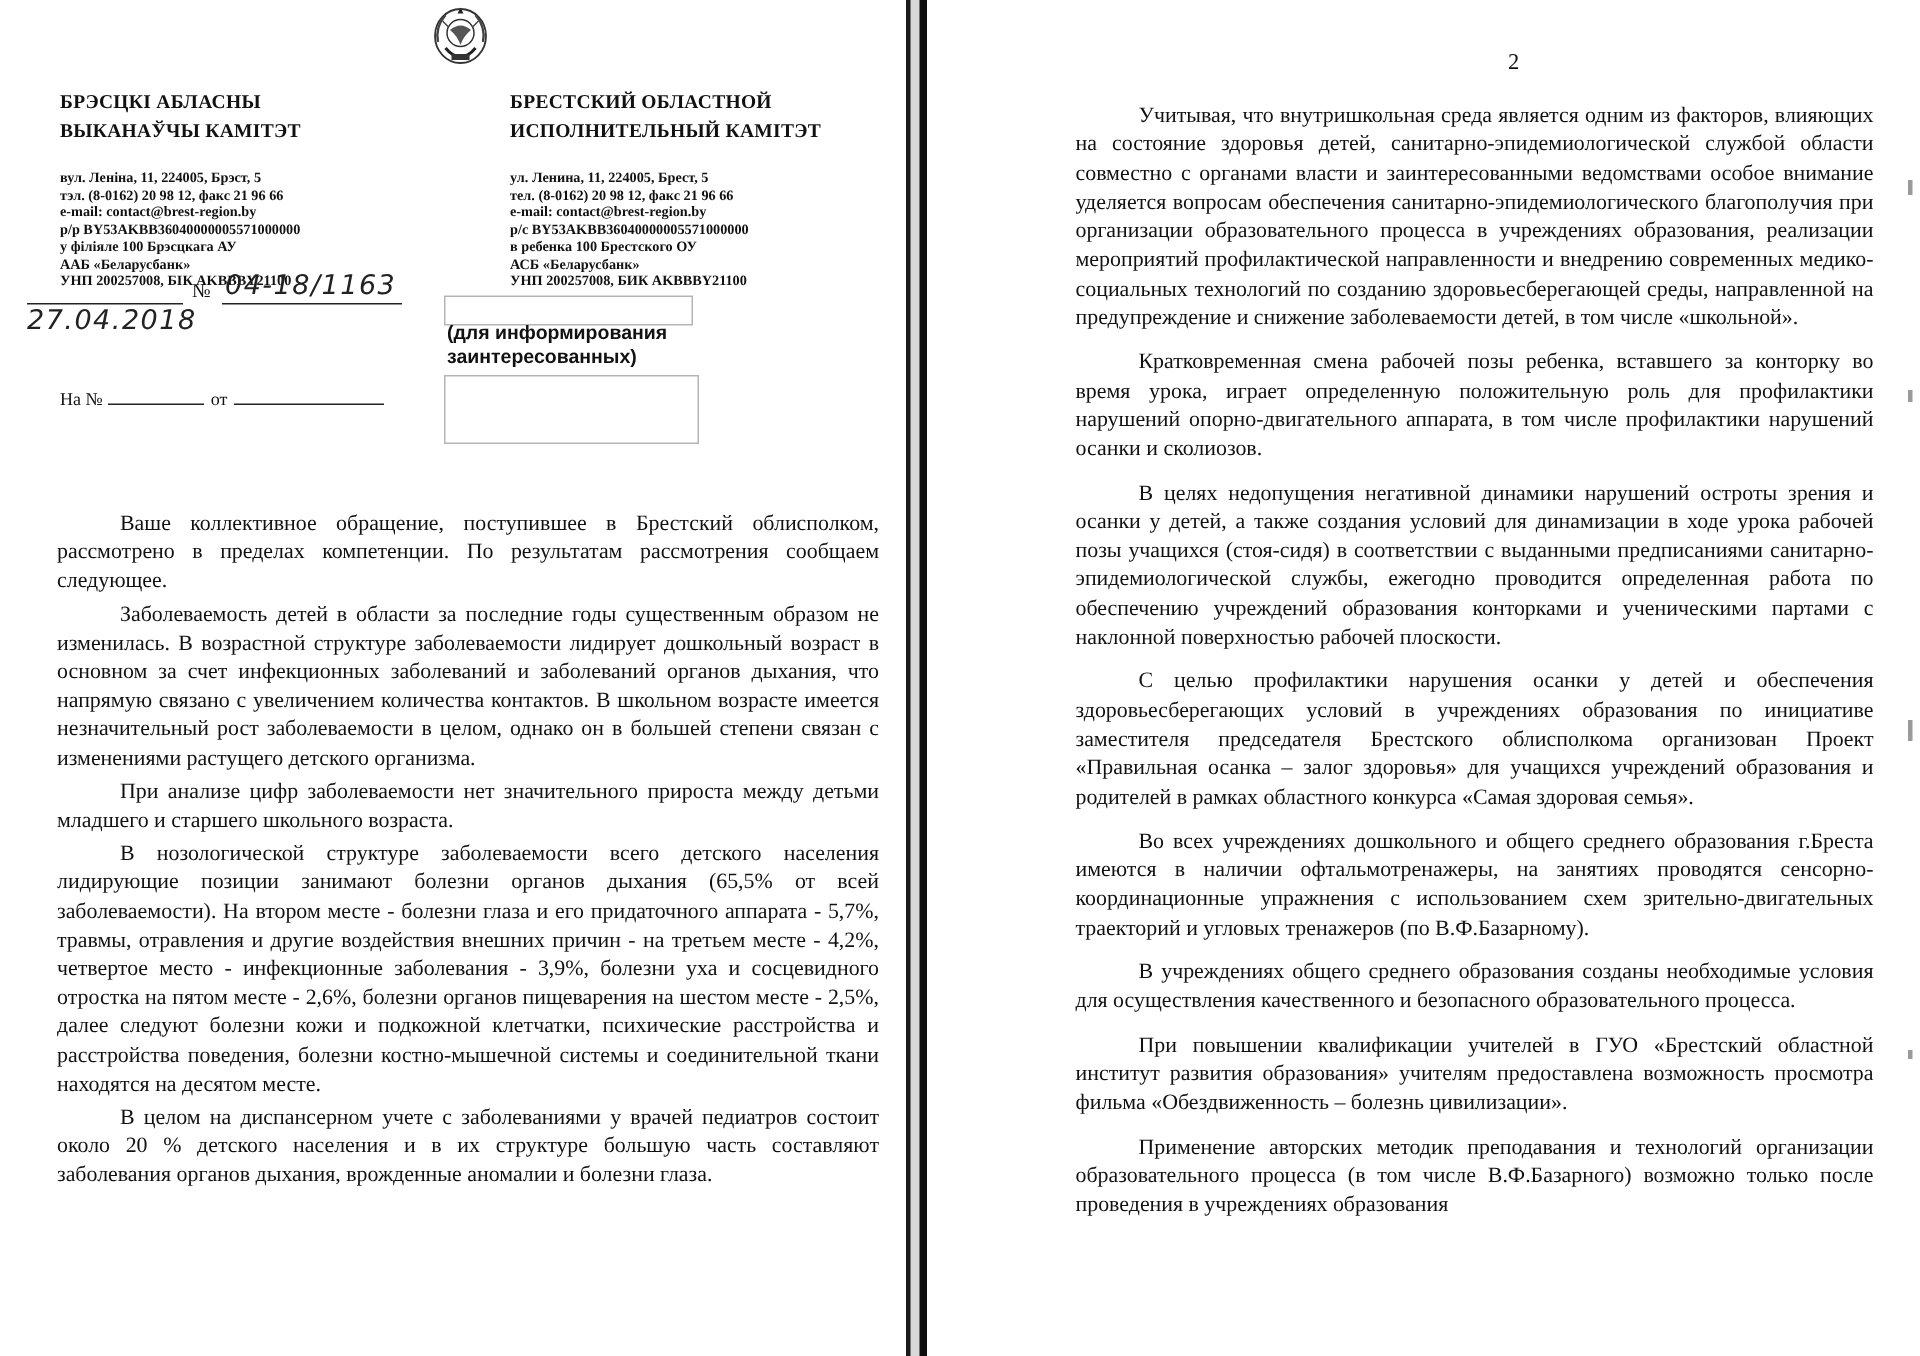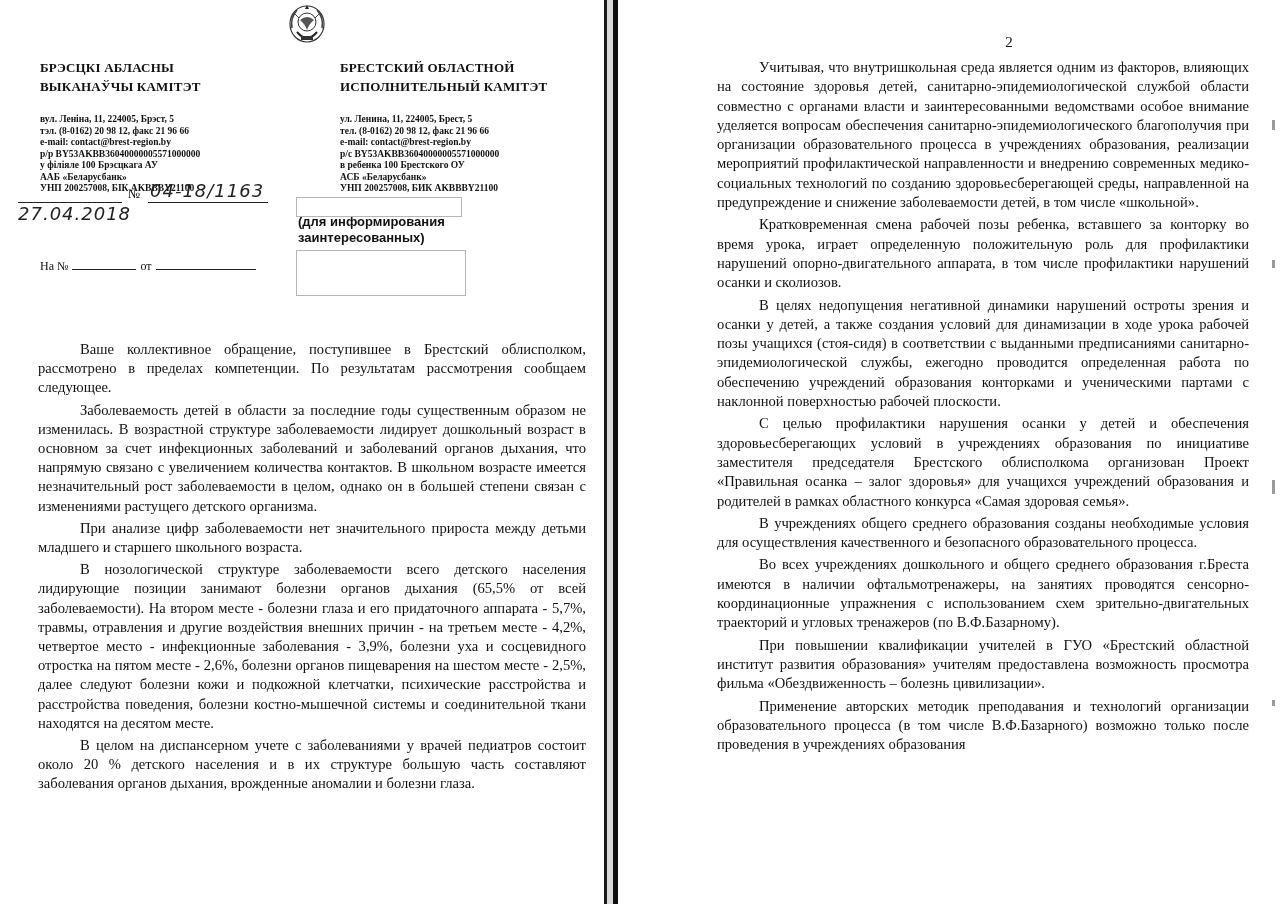--- a/index.html
+++ b/index.html
@@ -34,21 +34,21 @@
     
     .redact { position: absolute; border: 1.5px solid #b5b5b5; background: #fff; }
     .redact-1 { left: 296px; top: 197px; width: 166px; height: 20px; }
     .redact-2 { left: 296px; top: 250px; width: 170px; height: 46px; }
     .recipient { position: absolute; left: 298px; top: 214px; font-family: "Liberation Sans", sans-serif; font-weight: bold; font-size: 13px; line-height: 16px; }
 
     
     .body-left { position: absolute; left: 38px; top: 340px; width: 548px; }
     .body-right { position: absolute; left: 99px; top: 58px; width: 532px; }
     .para { font-size: 14.6px; line-height: 19.2px; text-align: justify; text-indent: 42px; margin-bottom: 3px; }
-    .body-right .para { font-size: 14.6px; line-height: 19.3px; }
+    .body-right .para { font-size: 14.6px; line-height: 19.3px; margin-top: 10px; }
 
     .page-number { position: absolute; left: 0; width: 100%; top: 34px; text-align: center; font-size: 15px; padding-left: 120px; }
     .margin-marks { position: absolute; right: 2px; top: 0; width: 8px; height: 904px; }
     .margin-marks span { position: absolute; left: 2px; width: 3px; background: #9a9a9a; }
   </style>
 </head>
 <body>
 
 <div class="page page-left">
 
@@ -127,22 +127,22 @@
 </div>
 
 <div class="page page-right">
   <div class="page-number">2</div>
 
   <div class="body-right">
     <p class="para">Учитывая, что внутришкольная среда является одним из факторов, влияющих на состояние здоровья детей, санитарно-эпидемиологической службой области совместно с органами власти и заинтересованными ведомствами особое внимание уделяется вопросам обеспечения санитарно-эпидемиологического благополучия при организации образовательного процесса в учреждениях образования, реализации мероприятий профилактической направленности и внедрению современных медико-социальных технологий по созданию здоровьесберегающей среды, направленной на предупреждение и снижение заболеваемости детей, в том числе «школьной».</p>
     <p class="para">Кратковременная смена рабочей позы ребенка, вставшего за конторку во время урока, играет определенную положительную роль для профилактики нарушений опорно-двигательного аппарата, в том числе профилактики нарушений осанки и сколиозов.</p>
     <p class="para">В целях недопущения негативной динамики нарушений остроты зрения и осанки у детей, а также создания условий для динамизации в ходе урока рабочей позы учащихся (стоя-сидя) в соответствии с выданными предписаниями санитарно-эпидемиологической службы, ежегодно проводится определенная работа по обеспечению учреждений образования конторками и ученическими партами с наклонной поверхностью рабочей плоскости.</p>
     <p class="para">С целью профилактики нарушения осанки у детей и обеспечения здоровьесберегающих условий в учреждениях образования по инициативе заместителя председателя Брестского облисполкома организован Проект «Правильная осанка – залог здоровья» для учащихся учреждений образования и родителей в рамках областного конкурса «Самая здоровая семья».</p>
+    <p class="para">Во всех учреждениях дошкольного и общего среднего образования г.Бреста имеются в наличии офтальмотренажеры, на занятиях проводятся сенсорно-координационные упражнения с использованием схем зрительно-двигательных траекторий и угловых тренажеров (по В.Ф.Базарному).</p>
     <p class="para">В учреждениях общего среднего образования созданы необходимые условия для осуществления качественного и безопасного образовательного процесса.</p>
-    <p class="para">Во всех учреждениях дошкольного и общего среднего образования г.Бреста имеются в наличии офтальмотренажеры, на занятиях проводятся сенсорно-координационные упражнения с использованием схем зрительно-двигательных траекторий и угловых тренажеров (по В.Ф.Базарному).</p>
     <p class="para">При повышении квалификации учителей в ГУО «Брестский областной институт развития образования» учителям предоставлена возможность просмотра фильма «Обездвиженность – болезнь цивилизации».</p>
     <p class="para">Применение авторских методик преподавания и технологий организации образовательного процесса (в том числе В.Ф.Базарного) возможно только после проведения в учреждениях образования</p>
   </div>
 
   <div class="margin-marks">
     <span style="top:120px;height:10px;"></span>
     <span style="top:260px;height:8px;"></span>
     <span style="top:480px;height:14px;"></span>
     <span style="top:700px;height:6px;"></span>
   </div>

